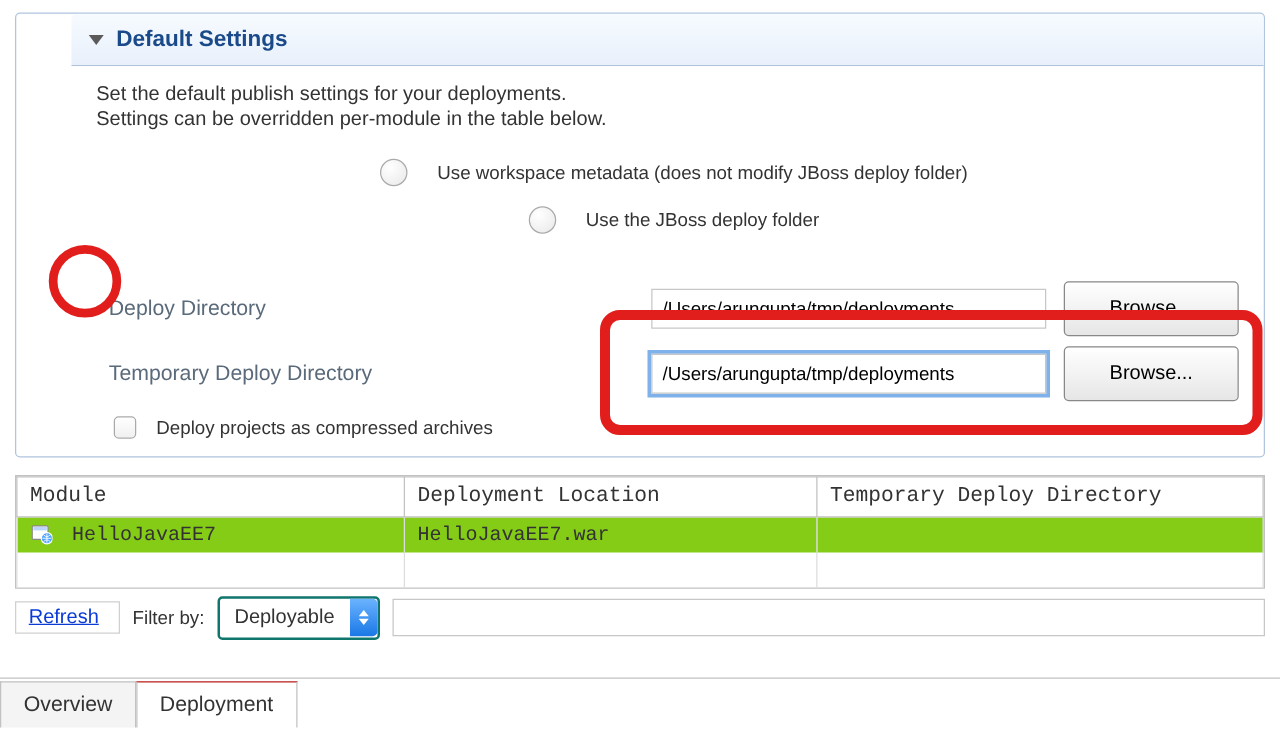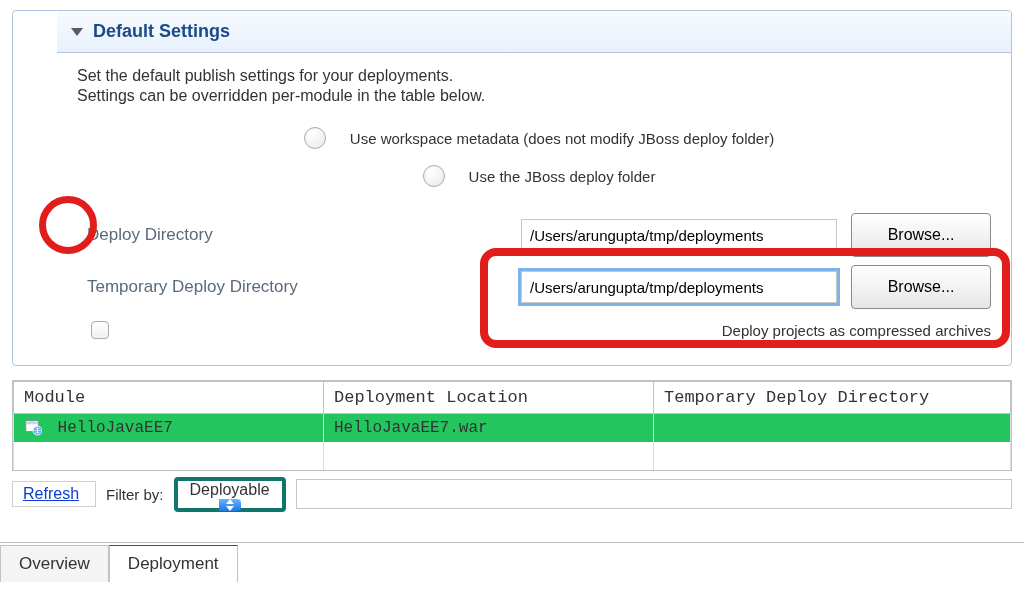--- a/index.html
+++ b/index.html
@@ -66,21 +66,21 @@
     .highlight-ring {
       position: absolute;
       width: 58px; height: 58px;
       border: 7px solid #e21e1c;
       border-radius: 50%;
       left: 26px;
       top: 185px;
       pointer-events: none;
     }
     .dir-grid {
-      margin-top: 18px;
+      margin-top: 30px;
       display: grid;
       grid-template-columns: 430px 1fr 140px;
       row-gap: 8px;
       column-gap: 14px;
       align-items: center;
     }
     .dir-label { color: #5a6a7a; font-size: 17px; margin-left: 10px; }
     .text-input {
       height: 32px;
       border: 1px solid #c7c7c7;
@@ -109,23 +109,22 @@
       border-radius: 16px;
       left: 480px;
       top: 248px;
       width: 530px;
       height: 100px;
       pointer-events: none;
     }
     .checkbox-row {
       display: flex;
       align-items: center;
-      gap: 26px;
-      margin: 12px 0 12px 14px;
-      justify-content: space-between;
+      gap: 16px;
+      margin: 12px 0 0 14px;
     }
     .check-box {
       width: 18px; height: 18px;
       border: 1px solid #aaa;
       border-radius: 4px;
       background: linear-gradient(#fff, #f0f0f0);
     }
     .table-wrap {
       margin: 14px 12px 0 12px;
       border: 1px solid #c2c2c2;
@@ -139,21 +138,21 @@
       border: 1px solid #c2c2c2;
       background: #fff;
     }
     .tbl td {
       padding: 4px 10px;
       font-size: 16px;
       border-left: 1px solid #ddd;
       border-right: 1px solid #ddd;
       height: 28px;
     }
-    .tbl tbody tr.data { background: #22c55e; }
+    .tbl tbody tr.data { background: #84cc16; }
     .module-icon {
       display: inline-block;
       width: 18px; height: 18px;
       margin-right: 6px;
       vertical-align: -4px;
     }
     .filter-bar {
       margin: 6px 12px 0 12px;
       display: flex;
       align-items: center;
@@ -163,25 +162,24 @@
       color: #0a3bd6;
       text-decoration: underline;
       border: 1px solid #d0d0d0;
       padding: 3px 16px 3px 10px;
       font-size: 16px;
       cursor: pointer;
     }
     .select-wrap {
       display: inline-flex;
       align-items: center;
-      border: 4px solid #0f766e;
+      border: 2px solid #0f766e;
       border-radius: 4px;
       height: 35px;
       background: #fff;
-      flex-direction: column;
     }
     .select-text { padding: 0 12px; font-size: 16px; }
     .select-arrows {
       width: 22px; height: 30px;
       background: linear-gradient(#6bb3ff, #1a78e6);
       display: inline-flex;
       flex-direction: column;
       align-items: center;
       justify-content: center;
       gap: 2px;

